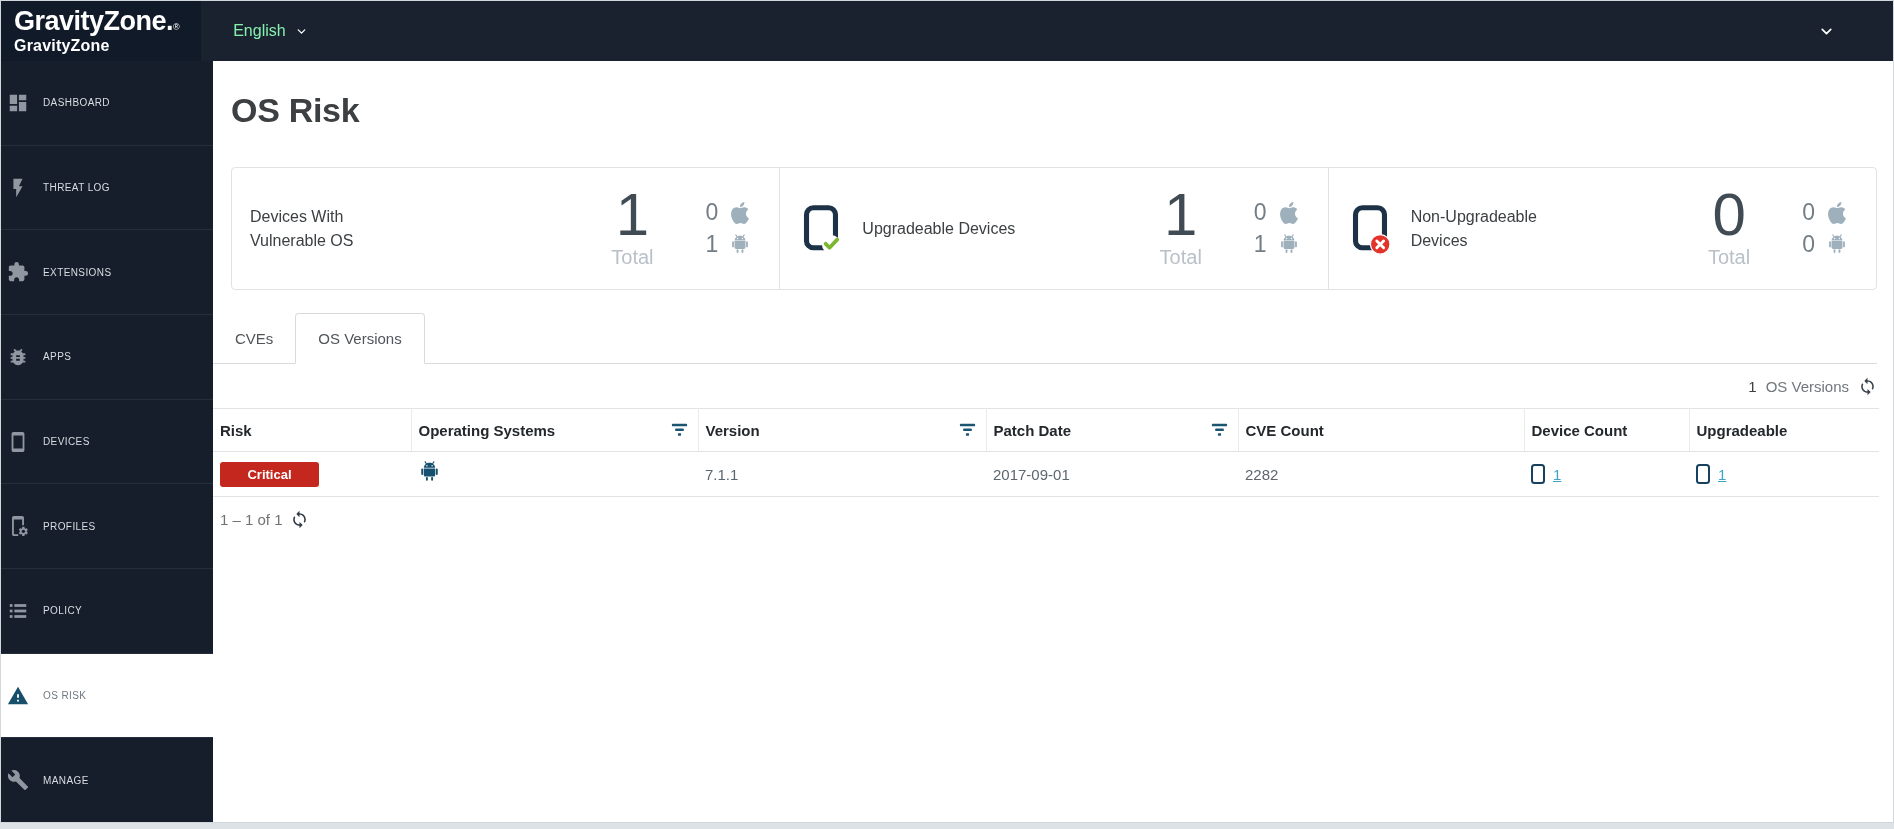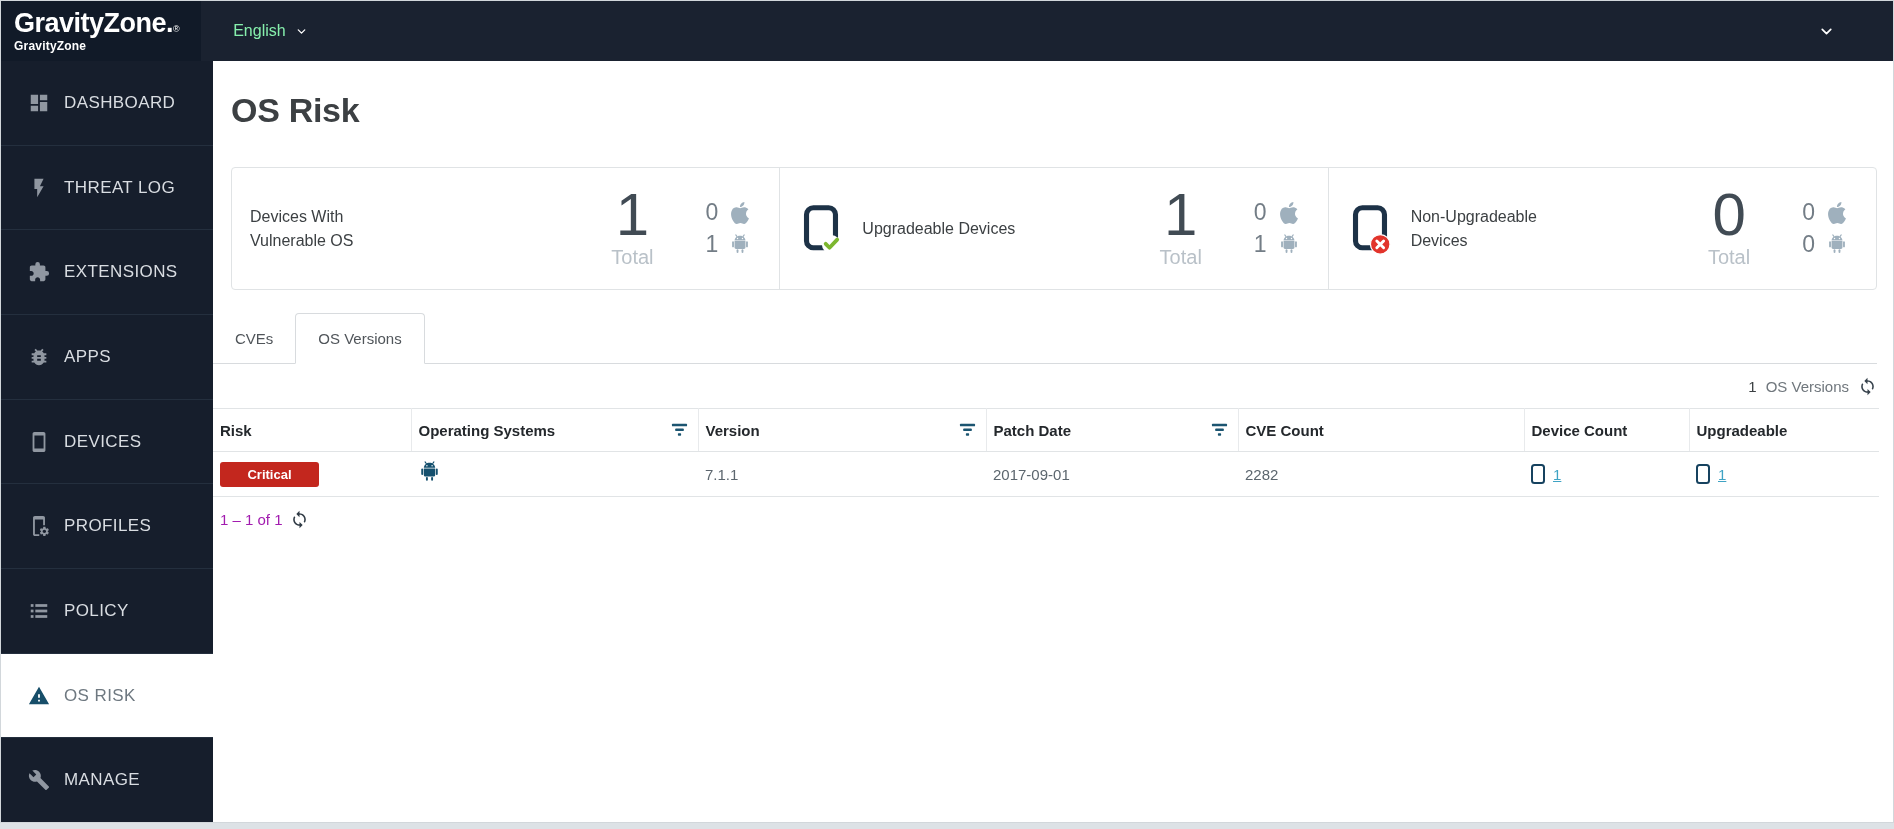--- a/index.html
+++ b/index.html
@@ -5,32 +5,32 @@
   * { margin:0; padding:0; box-sizing:border-box; }
   html,body { width:1894px; height:829px; }
   body { font-family:"Liberation Sans","DejaVu Sans",sans-serif; background:#dde2e6; overflow:hidden; }
   .frame { width:1894px; height:823px; border:1px solid #d2d7db; background:#fff; display:flex; flex-direction:column; }
 
   
   .topbar { height:60px; flex:0 0 60px; background:#1a2230; display:flex; align-items:center; }
   .logo-block { background:#111a28; height:100%; display:flex; flex-direction:column; justify-content:center; padding:0 22px 0 13px; }
   .logo-name { color:#fff; font-size:27px; font-weight:700; letter-spacing:-0.5px; line-height:1; white-space:nowrap; }
   .logo-name .reg { font-size:9px; font-weight:400; vertical-align:baseline; }
-  .logo-sub { color:#fff; font-size:12px; font-weight:700; margin-top:2px; letter-spacing:0.2px; }
+  .logo-sub { color:#fff; font-size:16px; font-weight:700; margin-top:2px; letter-spacing:0.2px; }
   .lang { display:flex; align-items:center; gap:9px; margin-left:32px; color:#86efac; font-size:16px; cursor:pointer; }
   .lang .chev { width:13px; height:13px; color:#fff; }
   .topbar-right { margin-left:auto; margin-right:58px; color:#fff; cursor:pointer; display:flex; align-items:center; }
   .topbar-right .chev { width:17px; height:17px; }
 
   
   .main { flex:1; display:flex; min-height:0; }
 
   
   .sidebar { width:212px; flex:0 0 212px; background:#161e2c; display:flex; flex-direction:column; }
-  .nav-item { flex:1; display:flex; align-items:center; gap:13px; padding-left:26px; color:#d9dde2; font-size:17px; letter-spacing:0.4px; cursor:pointer; }
+  .nav-item { flex:1; display:flex; align-items:center; gap:13px; padding-left:5px; color:#d9dde2; font-size:10px; letter-spacing:0.4px; cursor:pointer; }
   .nav-item + .nav-item { border-top:1px solid #242f3e; }
   .nav-icon { width:24px; height:24px; flex:0 0 24px; color:#9097a1; display:flex; align-items:center; justify-content:center; }
   .nav-icon svg { width:22px; height:22px; }
   .nav-item.active { background:#fff; color:#6e7880; }
   .nav-item.active .nav-icon { color:#174e69; }
 
   
   .content { flex:1; background:#fff; padding:0 16px 0 0; overflow:hidden; }
   .page-title { margin:30px 0 0 18px; font-size:34px; font-weight:700; color:#3c4043; letter-spacing:-0.3px; }
 
@@ -69,21 +69,21 @@
   .filter-icon { margin-left:auto; width:17px; height:14px; color:#1c5571; cursor:pointer; flex:0 0 17px; }
   .os-table td { border-bottom:1px solid #e1e4e6; height:45px; padding:0 7px; font-size:15px; color:#5c666e; vertical-align:middle; }
   .badge-critical { display:inline-block; width:99px; padding:5px 0; background:#c3271e; border-radius:3px; color:#fff; font-size:13px; font-weight:700; text-align:center; }
   .cell-android { width:24px; height:24px; color:#15506e; display:inline-flex; }
   .cell-android svg { width:23px; height:23px; }
   .count-cell { display:flex; align-items:center; gap:8px; }
   .phone-glyph { width:14px; height:20px; border:2.5px solid #16425f; border-radius:3.5px; flex:0 0 14px; }
   .count-link { color:#3fa3c4; text-decoration:underline; font-size:15px; cursor:pointer; }
 
   
-  .pagination { margin:13px 0 0 7px; display:flex; align-items:center; gap:7px; font-size:15px; color:#a21caf; }
+  .pagination { margin:13px 0 0 7px; display:flex; align-items:center; gap:7px; font-size:15px; color:#737373; }
   .pagination .refresh-icon { color:#2f3a44; }
 </style>
 </head>
 <body>
 
 <svg width="0" height="0" style="position:absolute">
   <defs>
     <g id="i-dashboard">
         <path fill="currentColor" d="M3 3h8v10H3zM13 3h8v6h-8zM13 11h8v10h-8zM3 15h8v6H3z"></path>
       </g>

